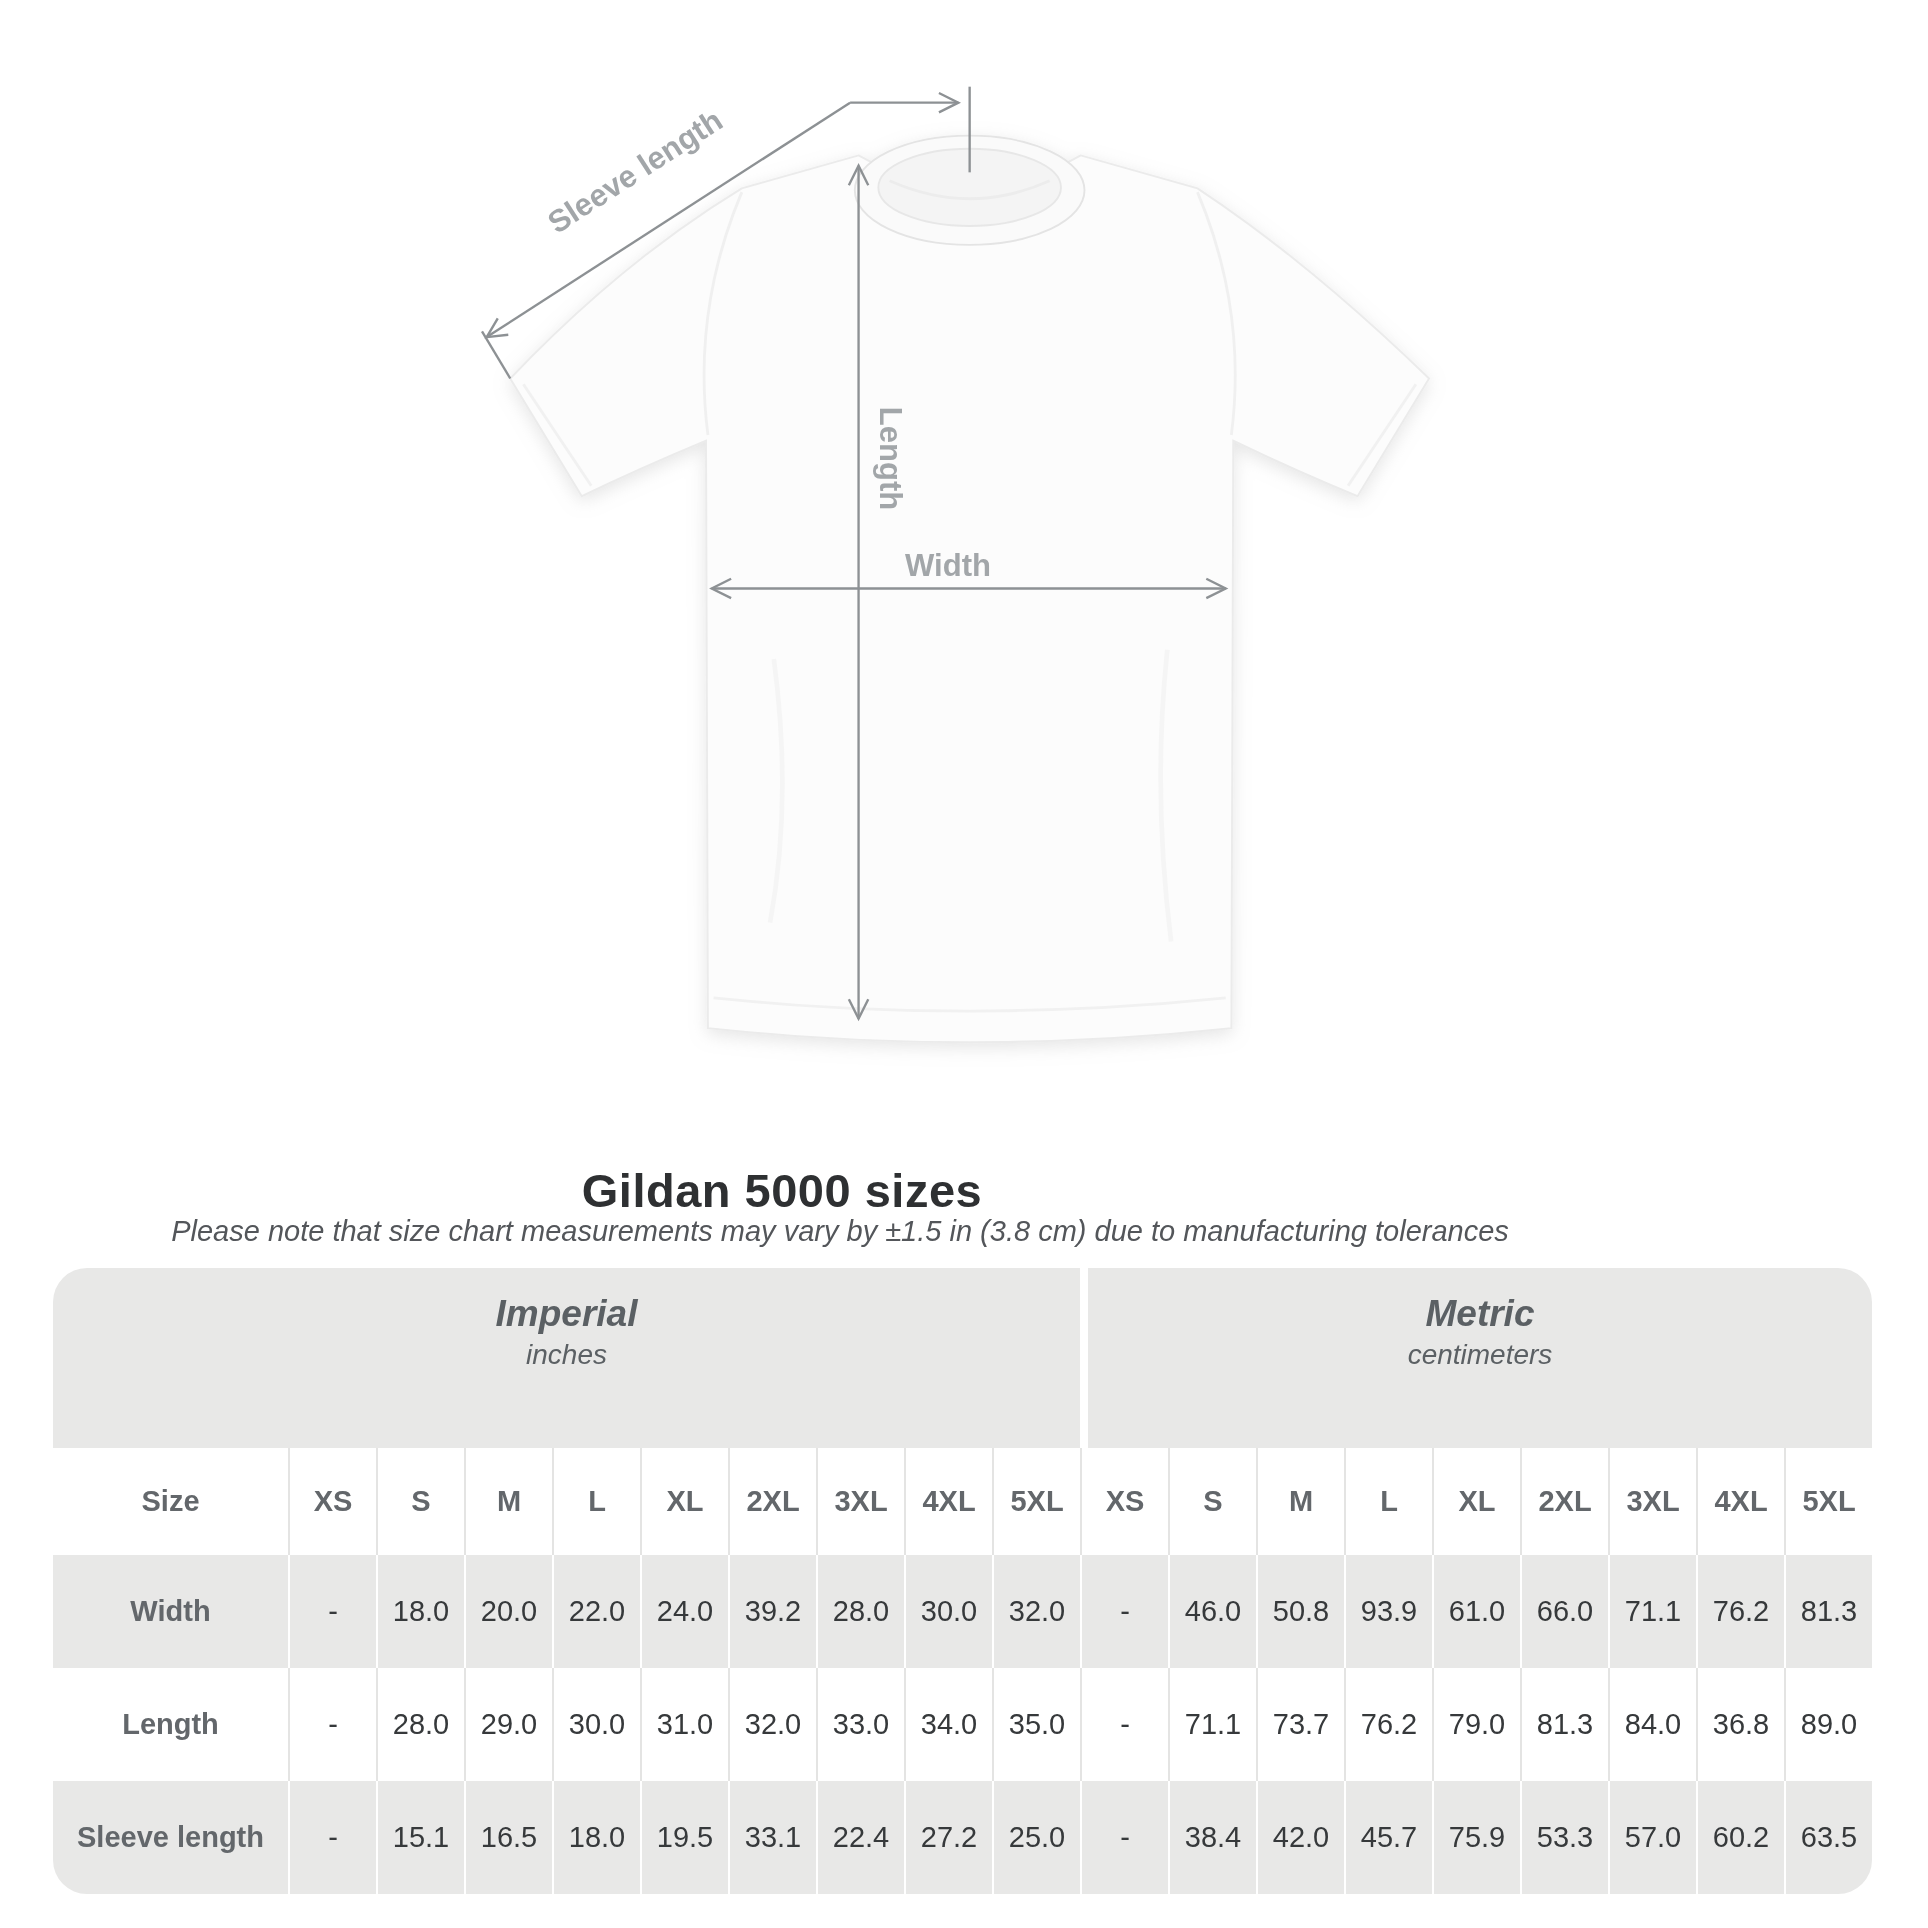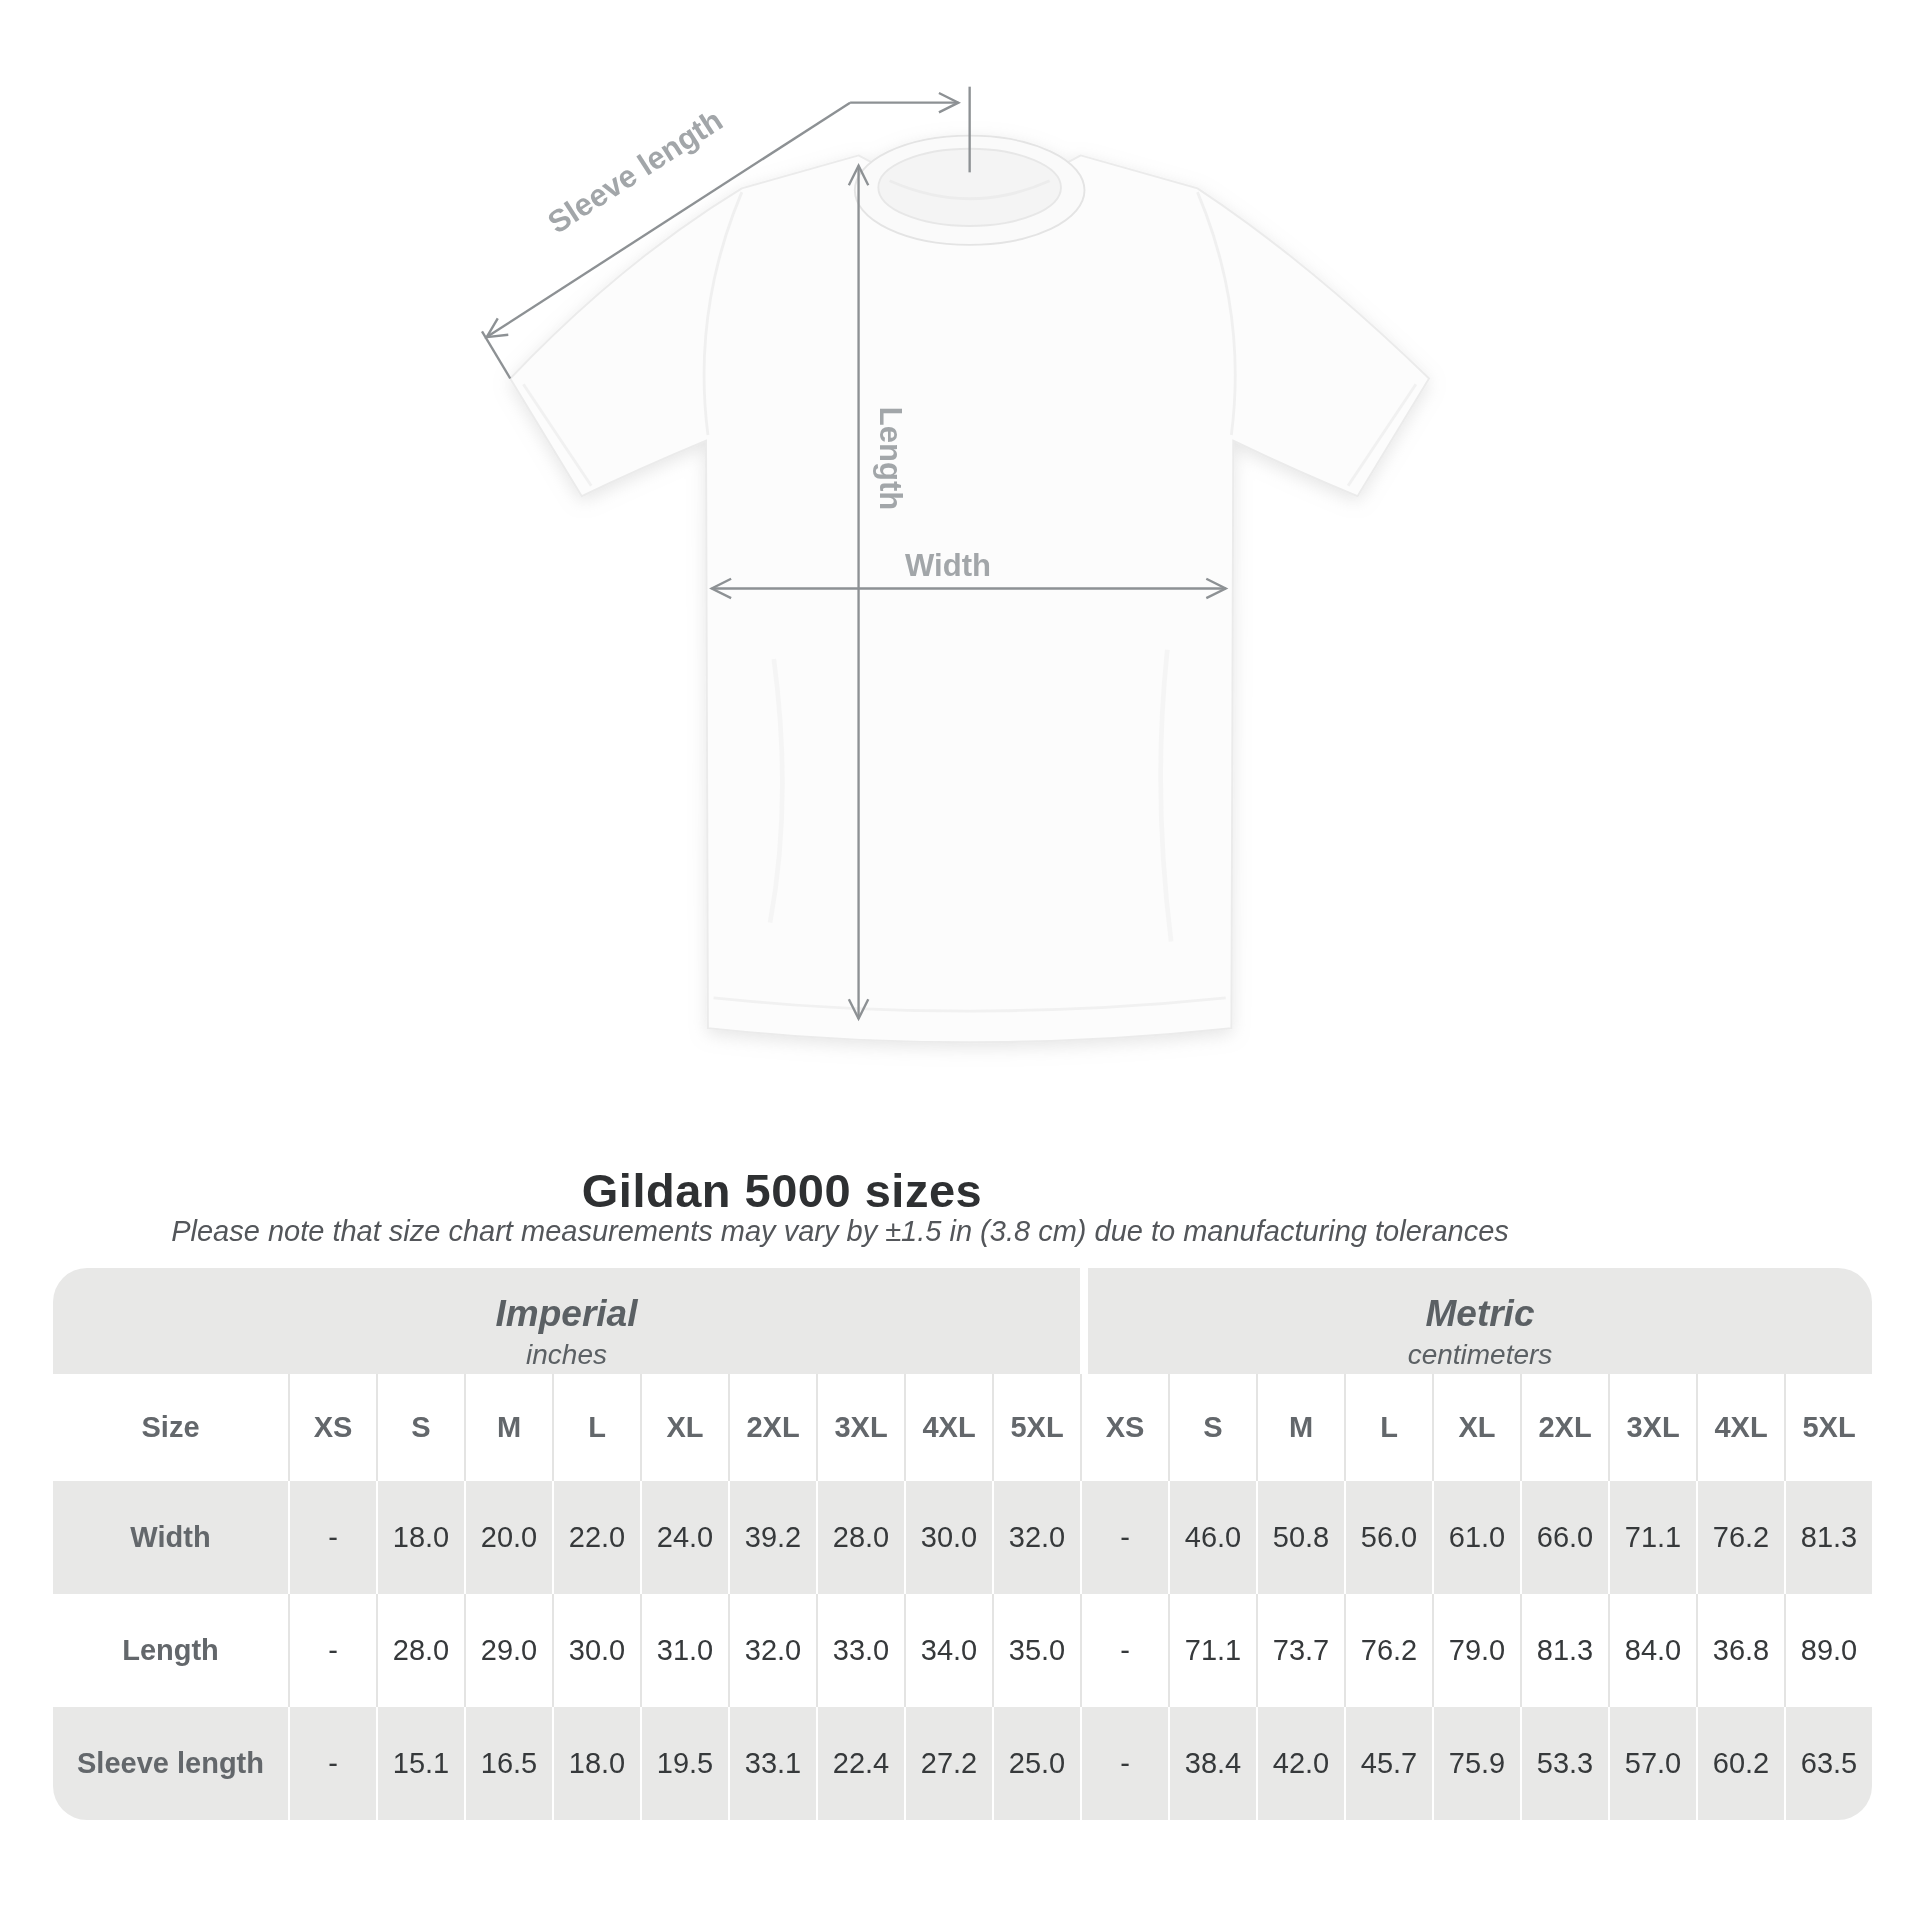--- a/index.html
+++ b/index.html
@@ -19,21 +19,21 @@
     letter-spacing:0.5px;
   }
   .chart-note{
     position:absolute;left:0;top:1215px;width:1680px;margin:0;
     text-align:center;font-style:italic;font-size:29px;color:#53565a;
   }
 
   
   .size-table{position:absolute;left:53px;top:1268px;width:1819px;}
   .trow{display:grid;grid-template-columns:235px repeat(18,1fr);}
-  .group-row{height:106px;gap:8px;}
+  .group-row{height:180px;gap:8px;}
   .group{
     background:#e8e8e7;display:flex;flex-direction:column;align-items:center;
     padding-top:22.6px;box-sizing:border-box;color:#5b6064;
   }
   .group-imperial{grid-column:1/11;border-top-left-radius:34px;}
   .group-metric{grid-column:11/20;border-top-right-radius:34px;}
   .g-label{font-size:37px;font-weight:bold;font-style:italic;line-height:45px;}
   .g-sub{font-size:28px;font-style:italic;line-height:38px;}
 
   .size-row{height:107px;}
@@ -158,21 +158,21 @@
         <div class="cell value">20.0</div>
         <div class="cell value">22.0</div>
         <div class="cell value">24.0</div>
         <div class="cell value">39.2</div>
         <div class="cell value">28.0</div>
         <div class="cell value">30.0</div>
         <div class="cell value">32.0</div>
         <div class="cell value">-</div>
         <div class="cell value">46.0</div>
         <div class="cell value">50.8</div>
-        <div class="cell value">56.0</div>
+        <div class="cell value">93.9</div>
         <div class="cell value">61.0</div>
         <div class="cell value">66.0</div>
         <div class="cell value">71.1</div>
         <div class="cell value">76.2</div>
         <div class="cell value">81.3</div>
       </div>
       <div class="trow data-row row-white">
         <div class="cell label-cell">Length</div>
         <div class="cell value">-</div>
         <div class="cell value">28.0</div>

